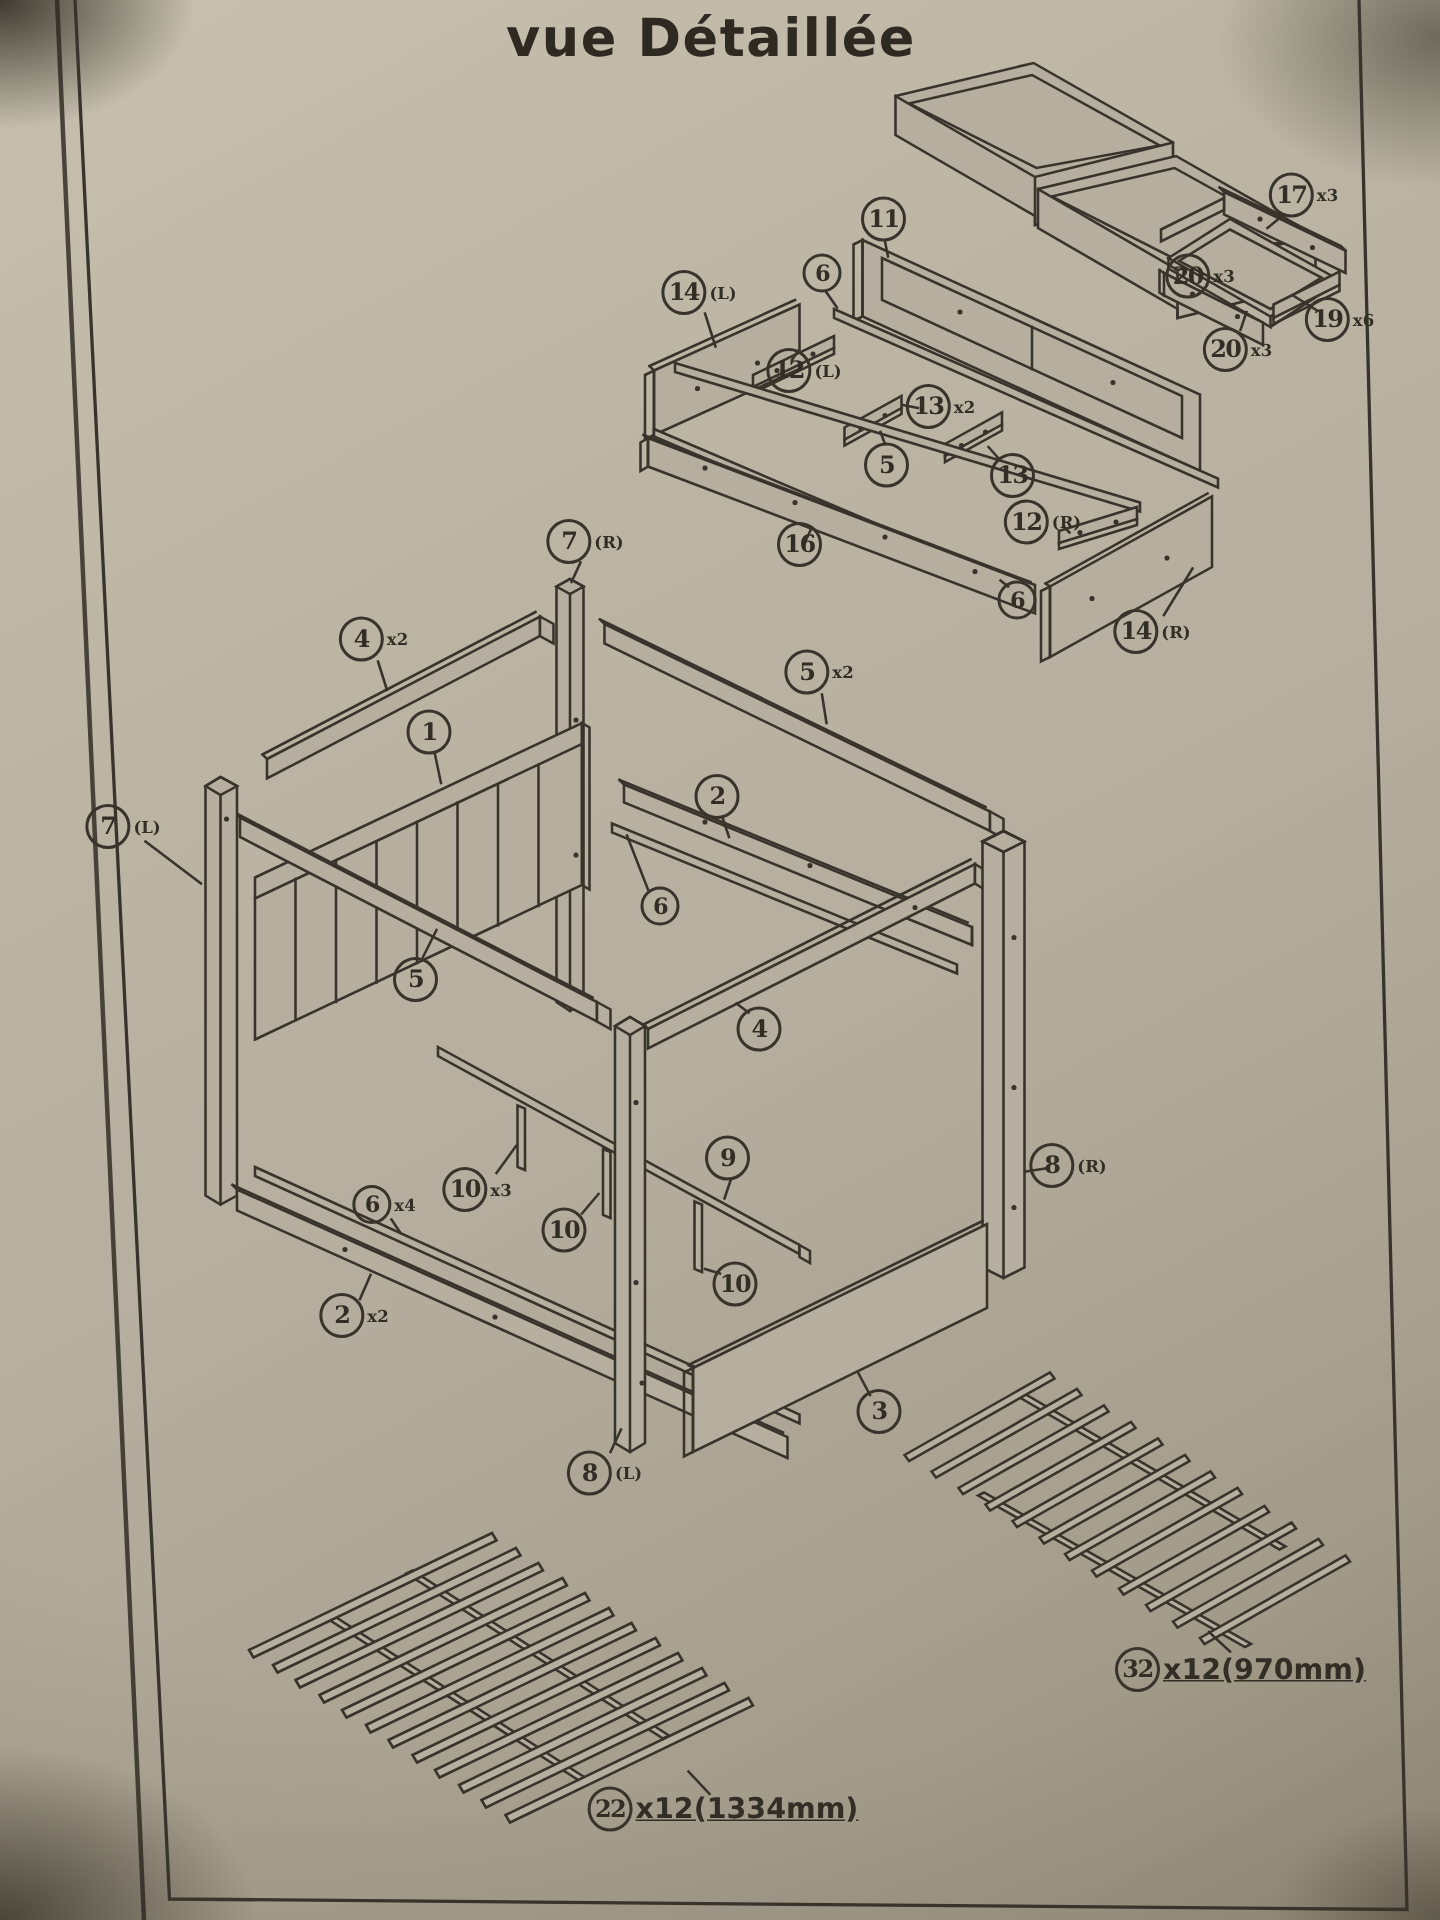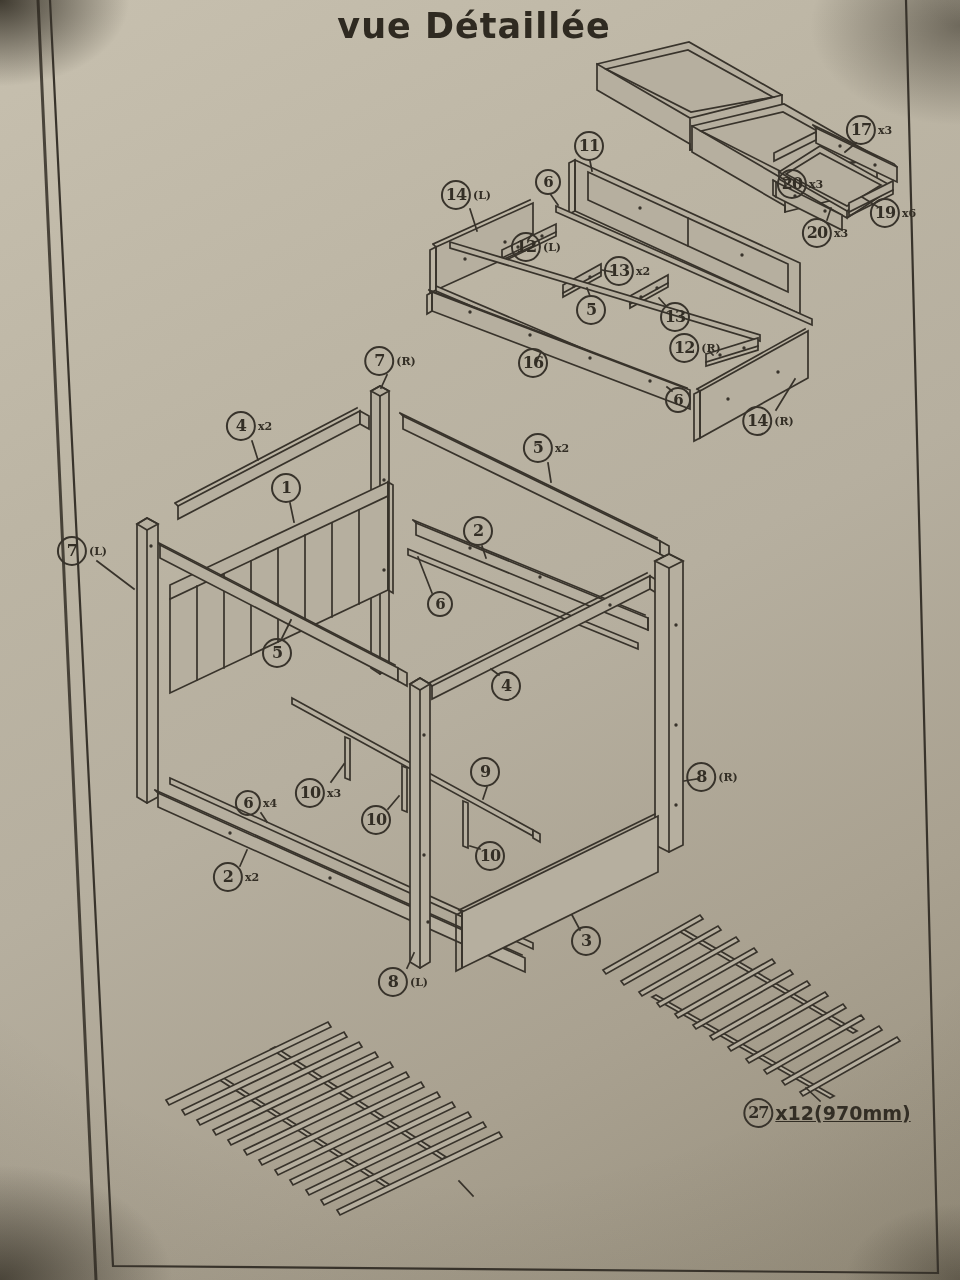--- a/index.html
+++ b/index.html
@@ -404,17 +404,21 @@
     </div>
 <div class="lbl" style="left:587px;top:941px">
       <span class="c">3</span>
       <span class="sfx"></span>
     </div>
 <div class="lbl" style="left:403px;top:982px">
       <span class="c">8</span>
       <span class="sfx">(L)</span>
     </div>
 <div class="lbl dim" style="left:827px;top:1113px">
-      <span class="c">27</span>
+      <span class="c">32</span>
       <span class="sfx">x12(970mm)</span>
     </div>
+<div class="lbl dim" style="left:482px;top:1206px">
+      <span class="c">22</span>
+      <span class="sfx">x12(1334mm)</span>
+    </div>
 
 </div>
 
 </body></html>

